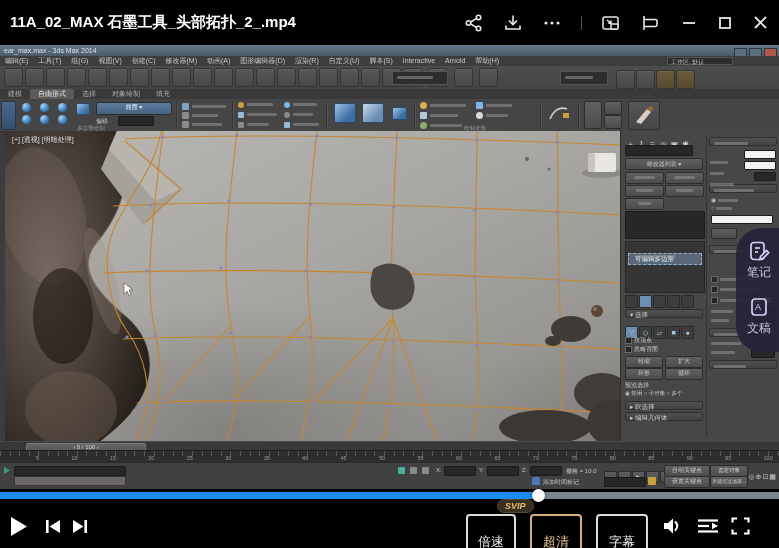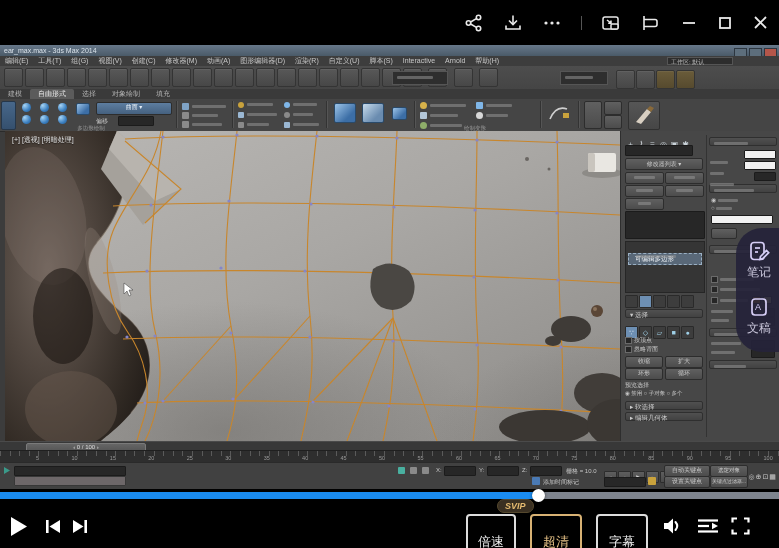--- a/index.html
+++ b/index.html
@@ -90,20 +90,21 @@
         border-radius:1px;color:#d5d5d5;font-size:6px;line-height:10px;text-align:center;margin-right:1px;}
   .navic{display:inline-block;width:7px;height:8px;color:#c9c9c9;font-size:7px;line-height:8px;text-align:center;margin:0;}
   svg{overflow:visible;}
 </style>
 </head>
 <body>
 
 <div id="app">
 
   <div id="topbar" class="abs">
+    <div id="vtitle">11A_02_MAX 石墨工具_头部拓扑_2_.mp4</div>
     <div id="winicons">
       <span>
           <svg width="20" height="20" viewBox="0 0 20 20" fill="none" stroke="#e9e9e9" stroke-width="1.6">
             <circle cx="4.5" cy="10" r="2.2"></circle>
             <circle cx="14.5" cy="4.5" r="2.2"></circle>
             <circle cx="14.5" cy="15.5" r="2.2"></circle>
             <line x1="6.6" y1="9" x2="12.4" y2="5.6"></line>
             <line x1="6.6" y1="11" x2="12.4" y2="14.4"></line>
           </svg>
         </span>

